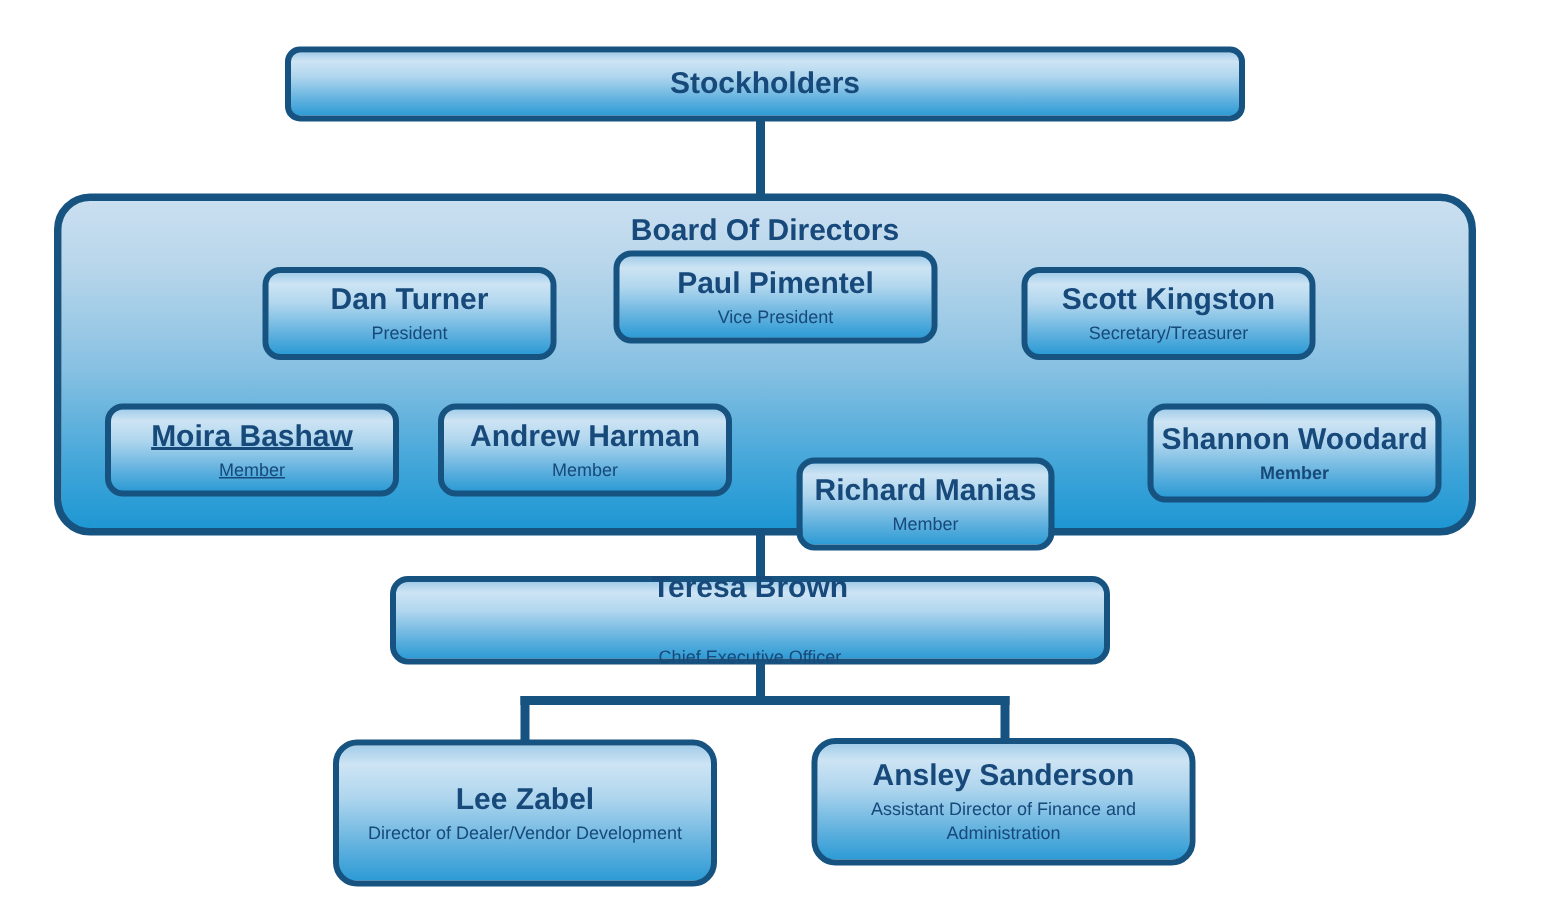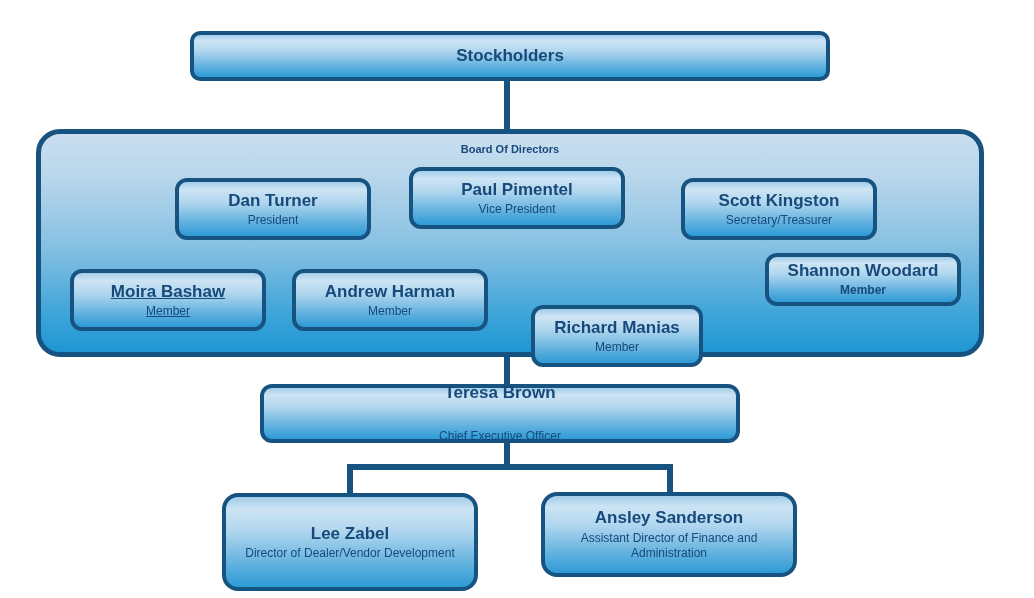--- a/index.html
+++ b/index.html
@@ -18,38 +18,38 @@
     border: 4px solid #175380;
     color: #17497a;
     display: flex;
     flex-direction: column;
     align-items: center;
     justify-content: center;
     text-align: center;
     background: linear-gradient(180deg,
       #a3cde9 0%, #cde4f4 14%, #b0d6ee 38%, #5eb0de 76%, #2d9bd5 100%);
   }
-  .node-name { font-size: 17px; font-weight: 700; line-height: 1.25; }
+  .node-name { font-size: 20px; font-weight: 700; line-height: 1.25; }
   .node-role { font-size: 12px; line-height: 1.3; margin-top: 2px; }
   .role-bold { font-weight: 700; }
 
   
   .container-node {
     position: absolute;
     box-sizing: border-box;
     border: 5px solid #175380;
     border-radius: 24px;
     background: linear-gradient(180deg,
       #cadff0 0%, #b8d6eb 20%, #86c0e2 52%, #3ba3d8 84%, #1e97d3 100%);
   }
   .container-title {
     position: absolute;
     left: 0; right: 0; top: 9px;
     text-align: center;
-    font-size: 11px;
+    font-size: 20px;
     font-weight: 700;
     color: #17497a;
   }
 
   .connector { position: absolute; background: #175380; }
 
   .r8  { border-radius: 10px; }
   .r12 { border-radius: 12px; }
   .r16 { border-radius: 16px; }
 </style>
@@ -85,21 +85,21 @@
       <div class="node-role">Member</div>
     </div>
     <div class="card r12" style="left:251px; top:135px; width:196px; height:62px;">
       <div class="node-name">Andrew Harman</div>
       <div class="node-role">Member</div>
     </div>
     <div class="card r12" style="left:490px; top:135px; width:172px; height:62px;margin-top:36px;">
       <div class="node-name">Richard Manias</div>
       <div class="node-role">Member</div>
     </div>
-    <div class="card r12" style="left:724px; top:119px; width:196px; height:53px;text-align:center;">
+    <div class="card r12" style="left:724px; top:135px; width:196px; height:66px;text-align:center;">
       <div class="node-name">Shannon Woodard</div>
       <div class="node-role role-bold">Member</div>
     </div>
   </div>
 
   <div class="connector" style="left:504px; top:355px; width:6px; height:30px;"></div>
 
   <div class="node r12" style="left:260px; top:384px; width:480px; height:59px;gap:24px;">
     <div class="node-name">Teresa Brown</div>
     <div class="node-role">Chief Executive Officer</div>

